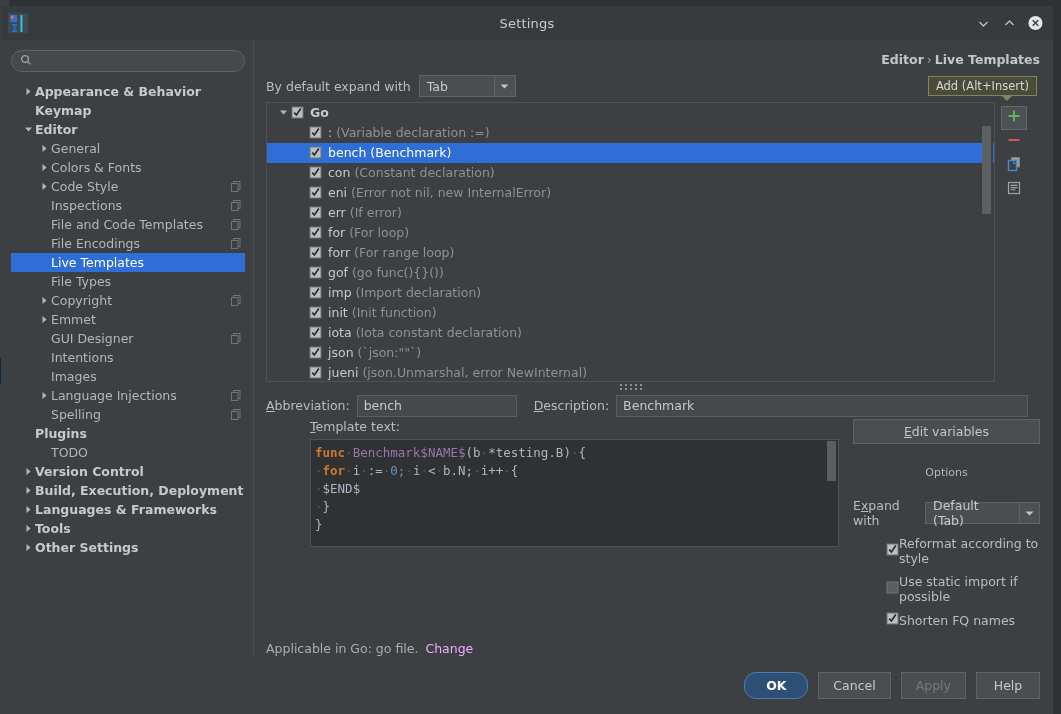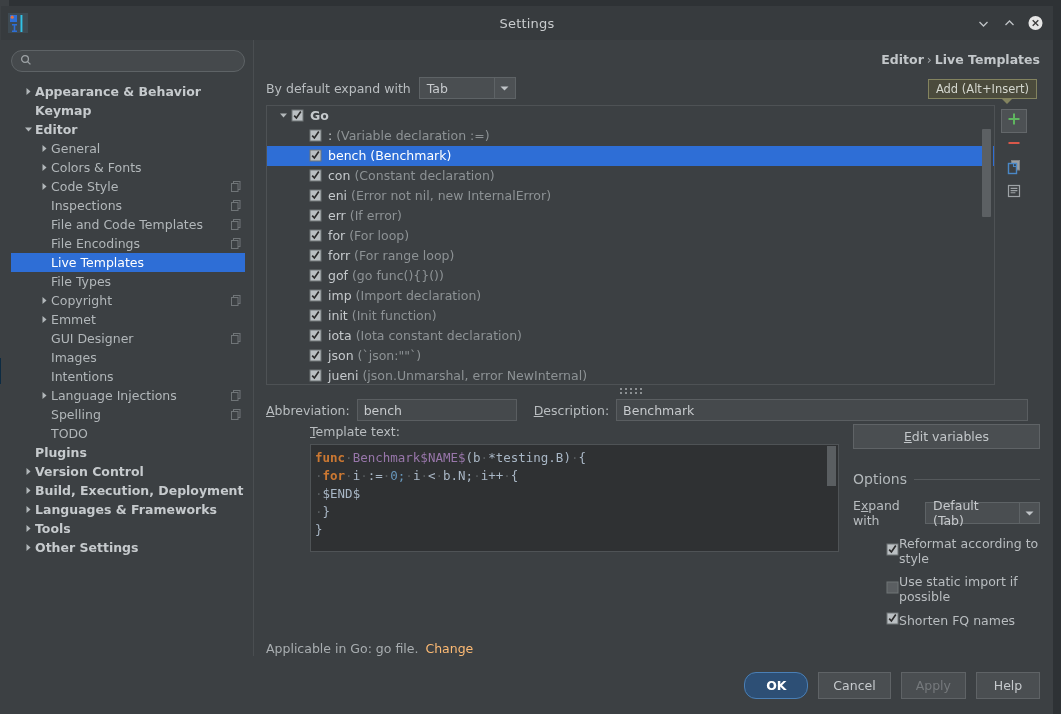--- a/index.html
+++ b/index.html
@@ -242,38 +242,38 @@
   #edit-vars-btn {
     height: 25px; width: 100%;
     background: #4a4e51; border: 1px solid #5f6366;
     color: #c3c7ca; font-size: 12.5px;
     display: flex; align-items: center; justify-content: center;
     font-family: inherit;
   }
   #edit-vars-btn u { text-decoration: underline; }
   #options-header {
     display: flex; align-items: center; gap: 7px;
-    color: #b2b7ba; font-size: 14px; margin-top: 22px;
+    color: #b2b7ba; font-size: 11px; margin-top: 22px; flex-direction: column;
   }
   #options-header .rule { flex: 1 1 auto; height: 1px; background: #55595c; }
   #expand-with-row {
     display: flex; align-items: center; gap: 7px; margin-top: 11px;
     color: #b9bdc0; font-size: 12.5px;
   }
   #expand-with-row .combo .cval { min-width: 92px; }
   .opt-row {
     display: flex; align-items: center; 
     margin-top: 8px; color: #b9bdc0; font-size: 12.5px;
     padding-left: 33px;
   }
 
   #applicable-row {
     margin-top: 13px; color: #a8adb0; font-size: 12.5px;
   }
-  #applicable-row .link { color: #fdba74; margin-left: 7px; }
+  #applicable-row .link { color: #f0abfc; margin-left: 7px; }
 
   
   #footer {
     flex: 0 0 58px; display: flex; align-items: center;
     justify-content: flex-end; gap: 10px; padding-right: 13px;
     background: #3c4043;
   }
   .btn {
     min-width: 64px; height: 27px; padding: 0 14px;
     border: 1px solid #5f6366; background: #4a4e51;
@@ -446,24 +446,24 @@
             <div class="tree-row ind1n">
               <span class="tlabel">GUI Designer</span>
               <span class="copy-badge">
                 <svg width="10" height="11" viewBox="0 0 10 11">
                   <rect x="2.5" y="0.5" width="6.5" height="8" fill="none" stroke="#8d9295"></rect>
                   <rect x="0.5" y="2.5" width="6.5" height="8" fill="#3c4043" stroke="#8d9295"></rect>
                 </svg>
               </span>
             </div>
             <div class="tree-row ind1n">
+              <span class="tlabel">Intentions</span>
+            </div>
+            <div class="tree-row ind1n">
               <span class="tlabel">Images</span>
-            </div>
-            <div class="tree-row ind1n">
-              <span class="tlabel">Intentions</span>
             </div>
             <div class="tree-row ind1">
               <span class="arrow">
                 <svg width="9" height="9" viewBox="0 0 9 9">
                   <path d="M2.5 1 L6.5 4.5 L2.5 8z" fill="#b2b7ba"></path>
                 </svg>
               </span>
               <span class="tlabel">Language Injections</span>
               <span class="copy-badge">
                 <svg width="10" height="11" viewBox="0 0 10 11">
@@ -474,25 +474,25 @@
             </div>
             <div class="tree-row ind1n">
               <span class="tlabel">Spelling</span>
               <span class="copy-badge">
                 <svg width="10" height="11" viewBox="0 0 10 11">
                   <rect x="2.5" y="0.5" width="6.5" height="8" fill="none" stroke="#8d9295"></rect>
                   <rect x="0.5" y="2.5" width="6.5" height="8" fill="#3c4043" stroke="#8d9295"></rect>
                 </svg>
               </span>
             </div>
+            <div class="tree-row bold ind0n">
+              <span class="tlabel">Plugins</span>
+            </div>
             <div class="tree-row ind1n">
               <span class="tlabel">TODO</span>
-            </div>
-            <div class="tree-row bold ind0n">
-              <span class="tlabel">Plugins</span>
             </div>
             <div class="tree-row bold ind0">
               <span class="arrow">
                 <svg width="9" height="9" viewBox="0 0 9 9">
                   <path d="M2.5 1 L6.5 4.5 L2.5 8z" fill="#b2b7ba"></path>
                 </svg>
               </span>
               <span class="tlabel">Version Control</span>
             </div>
             <div class="tree-row bold ind0">

